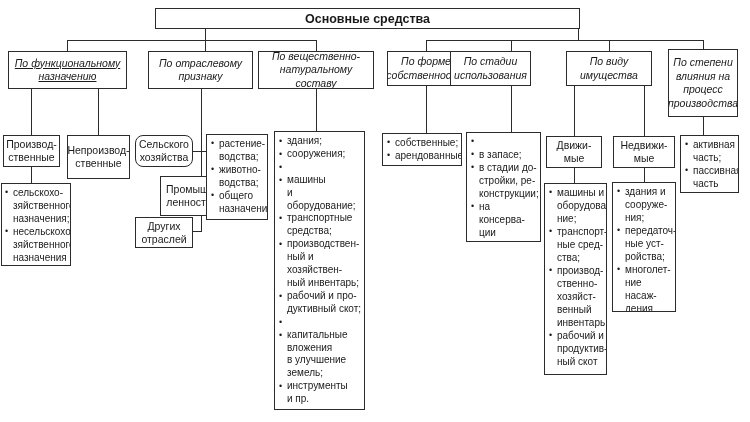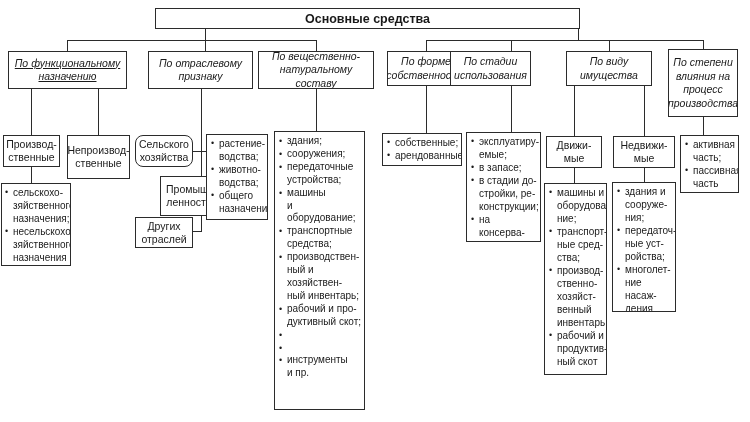--- a/index.html
+++ b/index.html
@@ -159,22 +159,20 @@
     <div class="li">
         <span class="dot">•</span>
         <span class="pre">здания;</span>
       </div>
     <div class="li">
         <span class="dot">•</span>
         <span class="pre">сооружения;</span>
       </div>
     <div class="li">
         <span class="dot">•</span>
-        <span class="pre">передаточные
-устройства;</span>
       </div>
     <div class="li">
         <span class="dot">•</span>
         <span class="pre">машины
 и оборудование;</span>
       </div>
     <div class="li">
         <span class="dot">•</span>
         <span class="pre">транспортные
 средства;</span>
@@ -188,20 +186,24 @@
     <div class="li">
         <span class="dot">•</span>
         <span class="pre">рабочий и про-
 дуктивный скот;</span>
       </div>
     <div class="li">
         <span class="dot">•</span>
       </div>
     <div class="li">
         <span class="dot">•</span>
+        <span class="pre">капитальные
+вложения
+в улучшение
+земель;</span>
       </div>
     <div class="li">
         <span class="dot">•</span>
         <span class="pre">инструменты
 и пр.</span>
       </div>
   </div>
 
   <div class="box list" style="left:382px;top:133px;width:80px;height:33px;">
     <div class="li">
@@ -210,22 +212,20 @@
       </div>
     <div class="li">
         <span class="dot">•</span>
         <span class="pre">арендованные</span>
       </div>
   </div>
 
   <div class="box list" style="left:466px;top:132px;width:75px;height:110px;">
     <div class="li">
         <span class="dot">•</span>
-        <span class="pre">эксплуатиру-
-емые;</span>
       </div>
     <div class="li">
         <span class="dot">•</span>
         <span class="pre">в запасе;</span>
       </div>
     <div class="li">
         <span class="dot">•</span>
         <span class="pre">в стадии до-
 стройки, ре-
 конструкции;</span>

